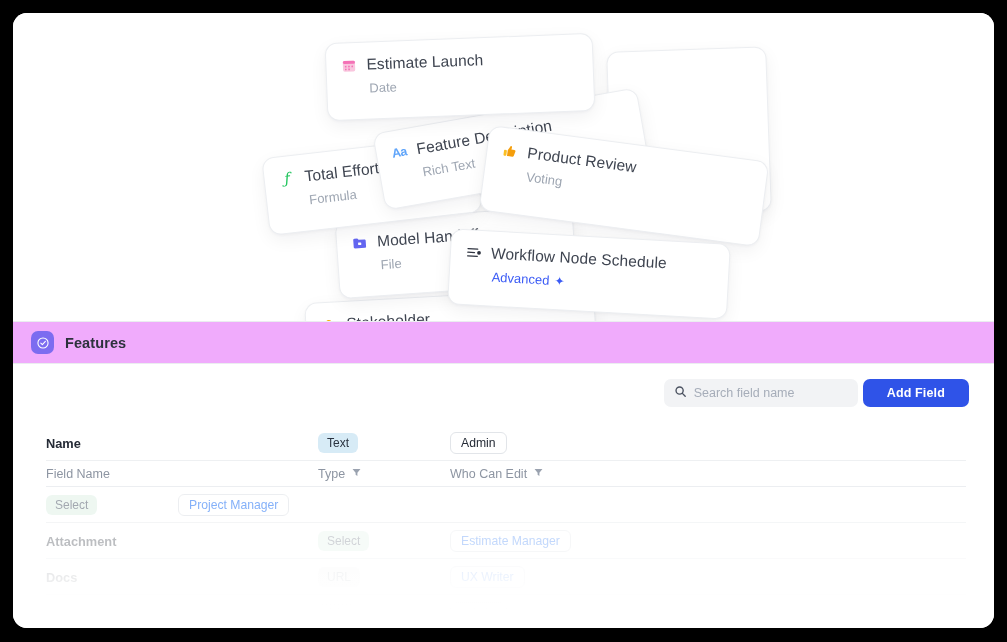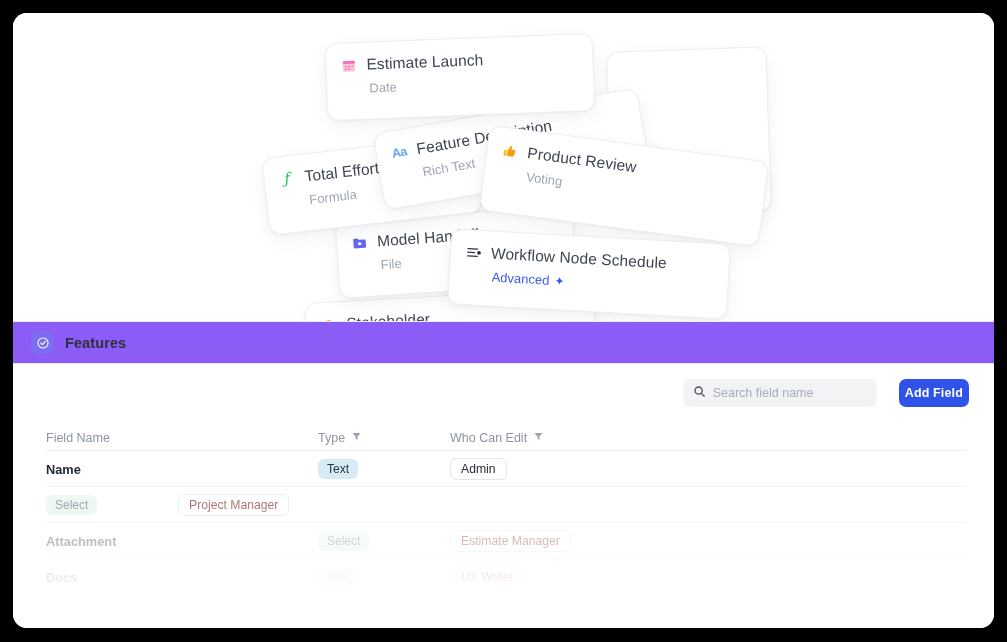--- a/index.html
+++ b/index.html
@@ -86,21 +86,21 @@
 
   
   #features-bar {
     position: absolute;
     left: 0; top: 308px;
     width: 981px; height: 43px;
     border-top: 1px solid #ebedf0;
     border-bottom: 1px solid #ebedf0;
     display: flex; align-items: center;
     padding-left: 18px;
-    background: #8b5cf6;
+    background: #f0abfc;
   }
   #features-badge {
     width: 23px; height: 23px;
     border-radius: 7px;
     background: #7c6cf0;
     display: flex; align-items: center; justify-content: center;
     margin-right: 11px;
     flex: 0 0 23px;
   }
   #features-title {
@@ -108,21 +108,21 @@
     letter-spacing: .1px;
   }
 
   
   #toolbar {
     position: absolute;
     left: 0; top: 351px;
     width: 981px; height: 57px;
     display: flex; align-items: center; justify-content: flex-end;
     padding-right: 25px;
-    gap: 22px;
+    gap: 5px;
   }
   #search-wrap {
     width: 194px; height: 28px;
     background: #f2f3f5;
     border-radius: 7px;
     display: flex; align-items: center;
     padding: 0 10px;
     gap: 7px;
   }
   #search-input {
@@ -132,21 +132,21 @@
     width: 150px;
   }
   #search-input::placeholder { color: #a6adb9; }
   #add-field-btn {
     height: 28px;
     background: #2f53e8;
     color: #ffffff;
     border: none; border-radius: 7px;
     font-family: "Liberation Sans", sans-serif;
     font-size: 12.5px; font-weight: bold;
-    padding: 0 6px;
+    padding: 0 24px;
     cursor: pointer;
     letter-spacing: .15px;
   }
 
   
   #table {
     position: absolute;
     left: 33px; top: 412px;
     width: 920px;
   }
@@ -179,21 +179,21 @@
   .badge.grey  { background: #f0f2f4; color: #98a0ac; }
   .pill {
     display: inline-block;
     font-size: 12.2px;
     padding: 3px 10px;
     border: 1px solid #e2e5e9;
     border-radius: 6px;
     color: #242a35;
     background: #fff;
   }
-  .pill.muted { color: #7f1d1d; }
+  .pill.muted { color: #3b82f6; }
 
   
   .fade-1 { opacity: 1; }
   .fade-2 { opacity: .62; }
   .fade-3 { opacity: .30; }
   .fade-4 { opacity: .13; }
   .fade-5 { opacity: .045; }
 
   #bottom-fade {
     position: absolute;
@@ -321,20 +321,32 @@
           <line x1="10.3" y1="10.3" x2="13.8" y2="13.8"></line>
         </svg>
       </span>
       <input id="search-input" type="text" placeholder="Search field name" style="">
     </div>
     <button id="add-field-btn">Add Field</button>
   </div>
 
   <div id="table">
 
+    <div class="trow fade-1">
+      <div class="c-name">
+        <span class="cell-name">Name</span>
+      </div>
+      <div class="c-type">
+        <span class="badge blue">Text</span>
+      </div>
+      <div class="c-edit">
+        <span class="pill">Admin</span>
+      </div>
+    </div>
+
     <div class="trow thead">
       <div class="c-name hcell">
         <span>Field Name</span>
       </div>
       <div class="c-type hcell">
         <span>Type</span>
         <span class="filter-icon">
           <svg width="9" height="9" viewBox="0 0 10 10">
               <path d="M0.6 1.2h8.8L6.0 5.3v3.5L4.0 7.4V5.3z" fill="#9aa2af"></path>
             </svg>
@@ -343,32 +355,20 @@
       <div class="c-edit hcell">
         <span>Who Can Edit</span>
         <span class="filter-icon">
           <svg width="9" height="9" viewBox="0 0 10 10">
               <path d="M0.6 1.2h8.8L6.0 5.3v3.5L4.0 7.4V5.3z" fill="#9aa2af"></path>
             </svg>
         </span>
       </div>
     </div>
 
-    <div class="trow fade-1">
-      <div class="c-name">
-        <span class="cell-name">Name</span>
-      </div>
-      <div class="c-type">
-        <span class="badge blue">Text</span>
-      </div>
-      <div class="c-edit">
-        <span class="pill">Admin</span>
-      </div>
-    </div>
-
     <div class="trow fade-2">
       <div class="c-type">
         <span class="badge green">Select</span>
       </div>
       <div class="c-edit">
         <span class="pill muted">Project Manager</span>
       </div>
     </div>
 
     <div class="trow fade-3">

